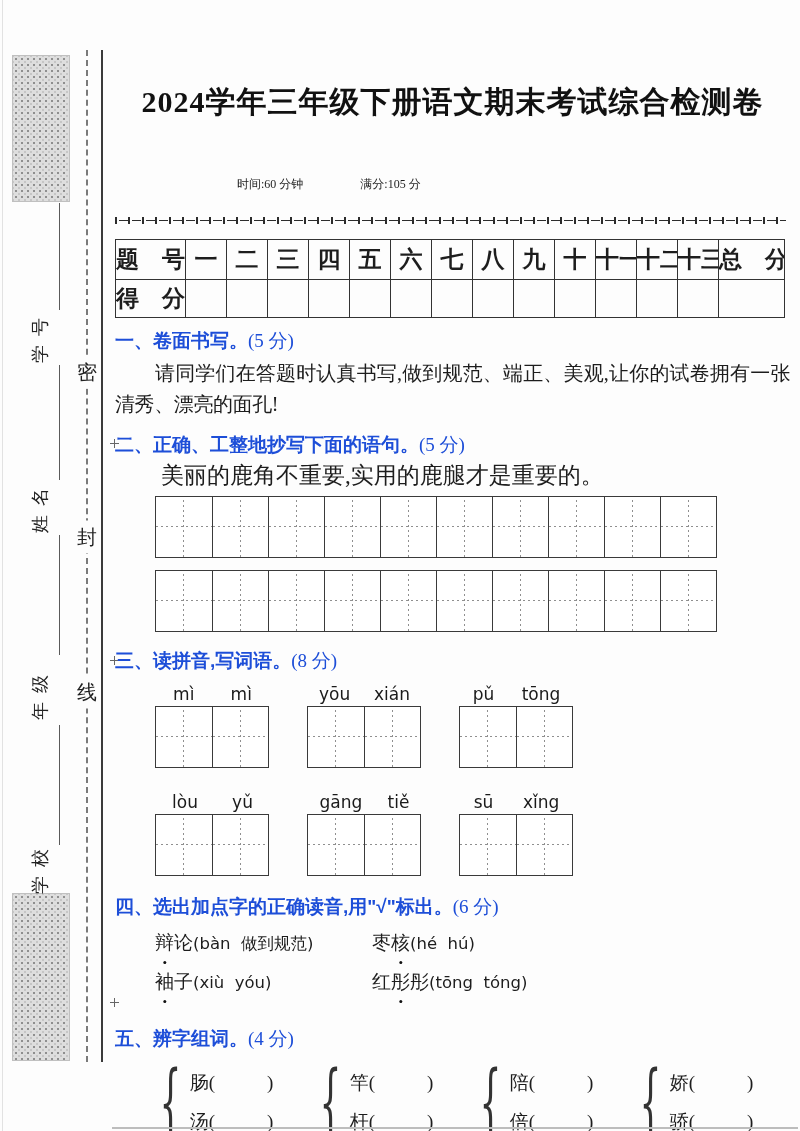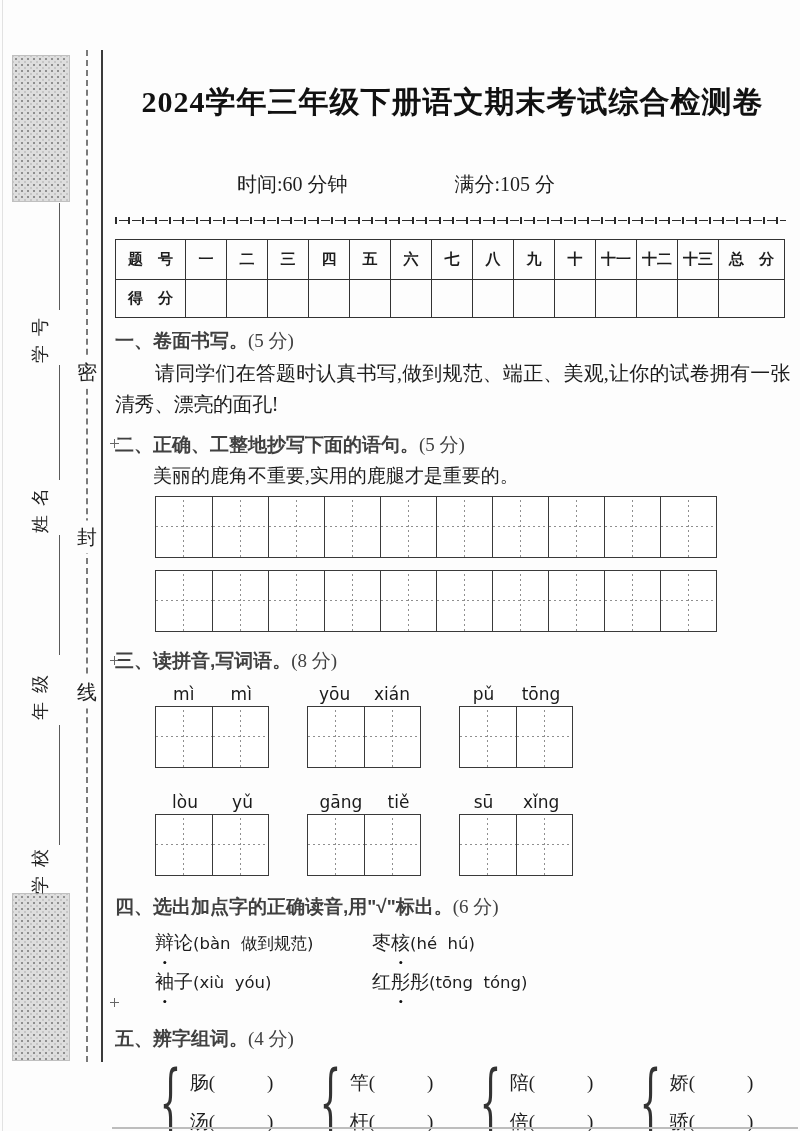--- a/index.html
+++ b/index.html
@@ -43,44 +43,44 @@
     background:
       linear-gradient(#666,#666) center/9px 1px no-repeat,
       linear-gradient(#666,#666) center/1px 9px no-repeat; }
 
   
   .content { position:absolute; left:115px; top:0; width:675px; }
   .title {
     margin-top:82px; text-align:center; font-size:30px; font-weight:700;
     letter-spacing:1px; line-height:40px; color:#111;
   }
-  .info-line { margin-top:50px; display:flex; padding-left:122px; gap:107px;
-    font-size:20px; line-height:24px; }
+  .info-line { margin-top:50px; display:flex; padding-left:122px; gap:57px;
+    font-size:12px; line-height:24px; }
   .plusline {
     margin-top:20px; height:9px; width:675px;
     background:
       repeating-linear-gradient(90deg,#2c2c2c 0 1.6px,transparent 1.6px 13.5px) 0 1px/100% 7px no-repeat,
       repeating-linear-gradient(90deg,#2c2c2c 0 9px,transparent 9px 13.5px) 4px 4px/calc(100% - 8px) 1.2px no-repeat;
   }
   table.score-table { margin-top:14px; border-collapse:collapse; table-layout:fixed; width:660px; }
   table.score-table td {
-    border:1.4px solid #333; text-align:center; font-size:15px; font-weight:600;
+    border:1.4px solid #333; text-align:center; font-size:23px; font-weight:600;
     height:40px; padding:0; overflow:hidden; white-space:nowrap;
   }
   table.score-table tr.blank td { height:38px; }
   td.col-first { width:70px; } td.col-last { width:66px; } td.col-mid { width:41px; }
 
-  .q-heading { font-size:19px; font-weight:700; line-height:26px; color:#404040;
+  .q-heading { font-size:19px; font-weight:700; line-height:26px; color:#1d4ed8;
     font-family:"Liberation Sans","DejaVu Sans",sans-serif; }
   .q-heading .score { font-weight:400; font-family:"Liberation Serif","DejaVu Serif",serif; font-size:19px; }
   .q1-head { margin-top:10px; }
   .q1-body { margin-top:4px; font-size:20px; letter-spacing:-0.4px; line-height:31px;
     text-indent:2em; width:675px; text-align:justify; }
   .q2-head { margin-top:12px; }
-  .q2-sentence { margin-top:6px; font-size:19px; line-height:24px; text-indent:2em; }
+  .q2-sentence { margin-top:6px; font-size:23px; line-height:24px; text-indent:2em; }
 
   .tgrid { display:flex; width:fit-content; border:1.6px solid #3a3a3a; background:#fff; }
   .tcell {
     width:56px; height:60px; border-left:1px solid #3a3a3a; position:relative;
     background-image:
       repeating-linear-gradient(90deg,#8f8f8f 0 2px,transparent 2px 5px),
       repeating-linear-gradient(0deg,#8f8f8f 0 2px,transparent 2px 5px);
     background-size:100% 1.4px, 1.4px 100%;
     background-position:0 center, center 0;
     background-repeat:no-repeat;

